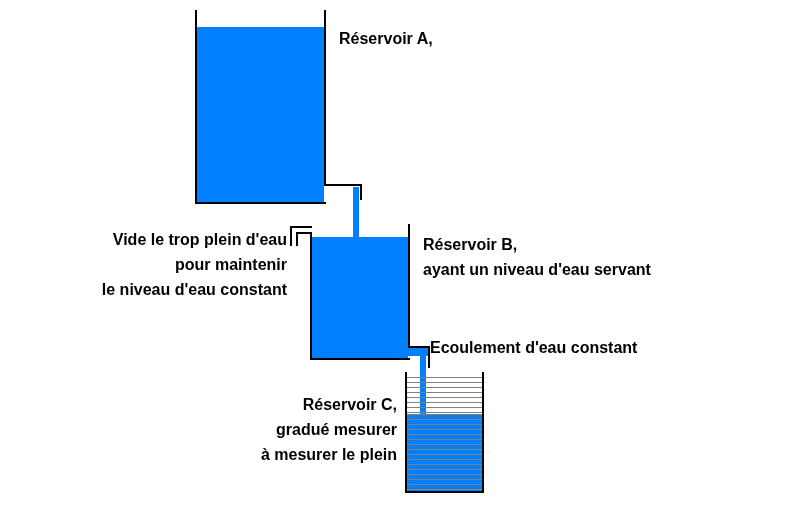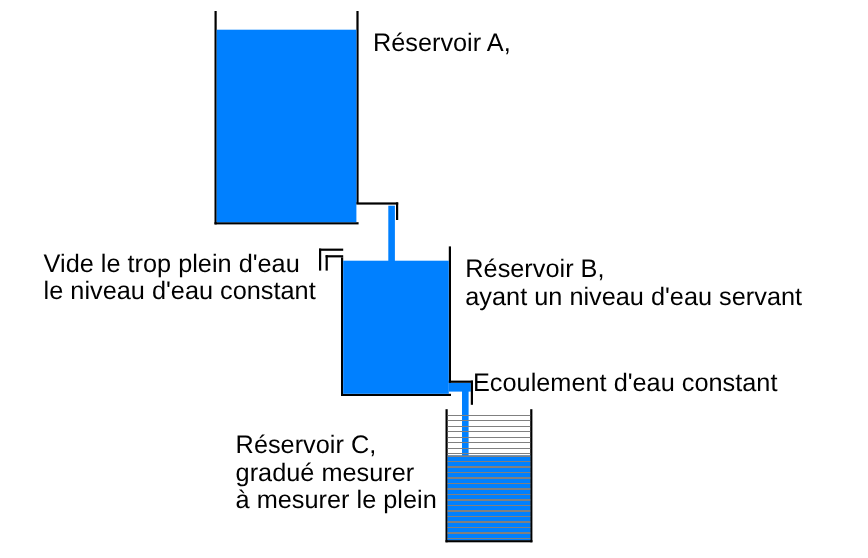--- a/index.html
+++ b/index.html
@@ -27,26 +27,26 @@
       to bottom,
       var(--color-graduation) 0px,
       var(--color-graduation) 1px,
       transparent 1px,
       transparent 5px);
   }
   .grads.filled { background-color: var(--color-water); }
   .lbl {
     position: absolute;
     color: var(--color-text);
-    font-size: 23px;
-    font-weight: normal;
+    font-size: 16px;
+    font-weight: bold;
     line-height: 25px;
     white-space: nowrap;
   }
-  .lbl.right { text-align: left; }
+  .lbl.right { text-align: right; }
 </style>
 </head>
 <body>
 
 <div id="canvas">
 
   <div class="ln" style="left:195px; top:10px;  width:2px;   height:194px;"></div>
   <div class="ln" style="left:324px; top:10px;  width:2px;   height:175px;"></div>
   <div class="ln" style="left:195px; top:202px; width:131px; height:2px;"></div>
   <div class="water" style="left:197px; top:27px;  width:127px; height:175px;"></div>
@@ -79,20 +79,21 @@
   <div class="grads" style="left:407px; top:377px; width:75px; height:37px;"></div>
 
   <div class="grads filled" style="left:407px; top:414px; width:75px; height:77px;"></div>
 
   <div class="lbl" style="left:339px; top:26px;">
     <div>Réservoir A,</div>
   </div>
 
   <div class="lbl right" style="right:502px; top:227px;">
     <div>Vide le trop plein d'eau</div>
+    <div>pour maintenir</div>
     <div>le niveau d'eau constant</div>
   </div>
 
   <div class="lbl" style="left:423px; top:232px;">
     <div>Réservoir B,</div>
     <div>ayant un niveau d'eau servant</div>
   </div>
 
   <div class="lbl" style="left:430px; top:335px;">
     <div>Ecoulement d'eau constant</div>

